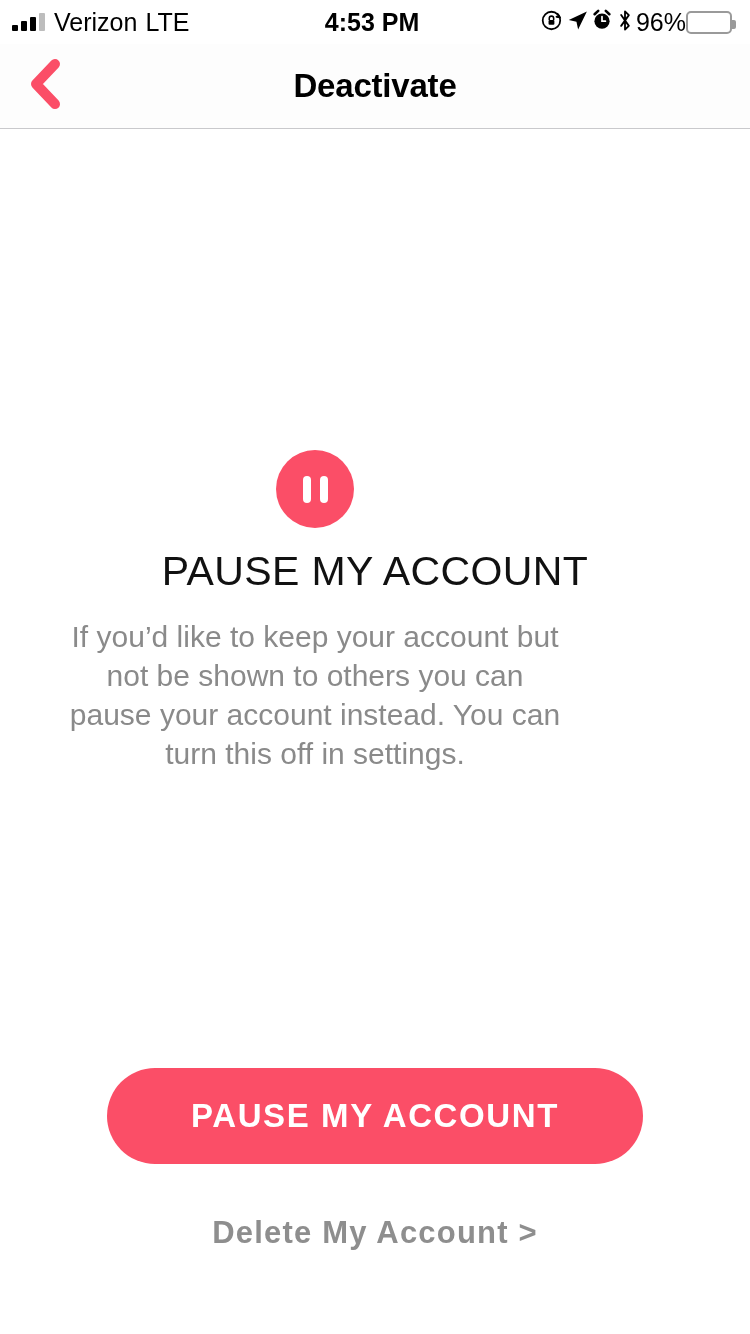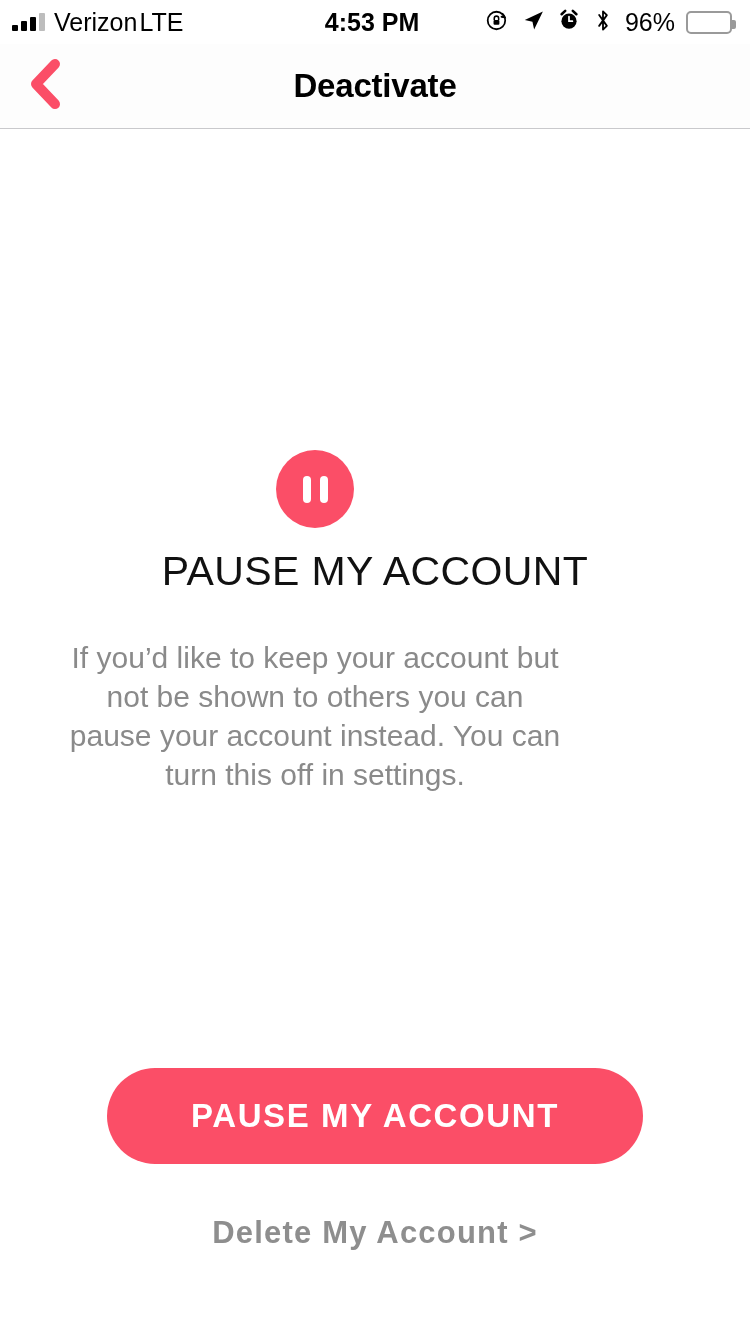--- a/index.html
+++ b/index.html
@@ -39,21 +39,20 @@
     display: flex;
     justify-content: center;
     align-items: center;
   }
   .status-right {
     display: flex;
     align-items: center;
     justify-content: flex-end;
     flex: 1 1 0;
     min-width: 0;
-    gap: 11px;
   }
 
   .signal-bars {
     display: flex;
     align-items: flex-end;
     gap: 3px;
     height: 18px;
     margin-right: 9px;
   }
   .signal-bars i {
@@ -67,21 +66,21 @@
   .signal-bars i:nth-child(3) { height: 14px; }
   .signal-bars i:nth-child(4) { height: 18px; background: #bdbdbd; }
 
   .carrier {
     font-size: 25px;
     letter-spacing: 0px;
     white-space: nowrap;
   }
   .net-type {
     font-size: 25px;
-    margin-left: 2px;
+    margin-left: 8px;
     white-space: nowrap;
   }
   .clock {
     font-size: 25px;
     font-weight: bold;
     white-space: nowrap;
     letter-spacing: 0px;
   }
   .pct {
     font-size: 25px;
@@ -197,21 +196,20 @@
     position: absolute;
     top: 487px;
     left: 50%;
     transform: translateX(-50%);
     width: 500px;
     text-align: center;
     font-size: 30px;
     font-weight: 300;
     line-height: 39px;
     color: #8a8a8a;
-    margin-top: 21px;
   }
 
   .primary-btn {
     position: absolute;
     top: 938px;
     left: 107px;
     width: 536px;
     height: 96px;
     border: none;
     border-radius: 48px;

